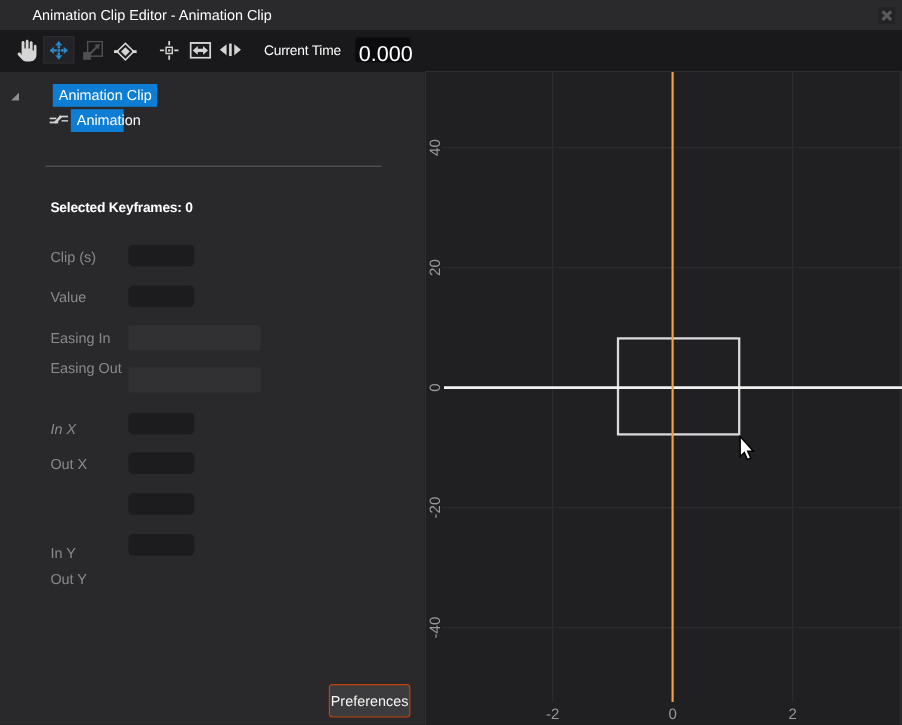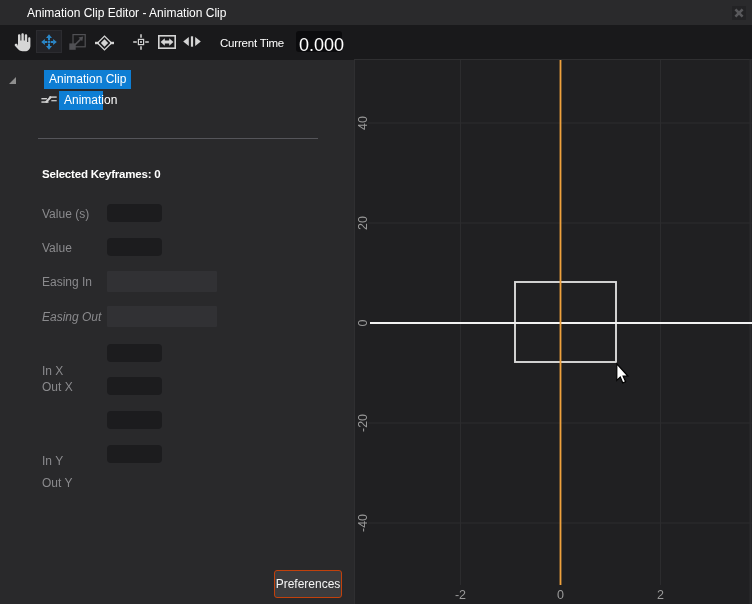--- a/index.html
+++ b/index.html
@@ -113,29 +113,29 @@
     <rect x="1.4" y="6.3" width="7.1" height="1.5"></rect>
     <rect x="9.4" y="1.4" width="7.3" height="1.4"></rect>
     <rect x="11.3" y="5.1" width="5.4" height="1.2"></rect>
   </g>
   <line x1="5.8" y1="7.4" x2="11" y2="1.7" stroke="#d2d2d2" stroke-width="2.1"></line>
 </svg>
 <div class="abs bluebox" id="row2">Animation</div>
 <div class="abs" id="sep"></div>
 <div class="abs" id="selkf">Selected Keyframes: 0</div>
 
-<div class="abs flabel" style="top:207px;">Value (s)</div>
+<div class="abs flabel" style="top:207px;">Clip (s)</div>
 <div class="abs inbox" style="top:204px;"></div>
 <div class="abs flabel" style="top:241px;text-align:right;">Value</div>
 <div class="abs inbox" style="top:238px;"></div>
 <div class="abs flabel" style="top:275px;">Easing In</div>
 <div class="abs combo" style="top:271px;"></div>
-<div class="abs flabel" style="top:310px;font-style:italic;">Easing Out</div>
+<div class="abs flabel" style="top:300px;">Easing Out</div>
 <div class="abs combo" style="top:306px;"></div>
-<div class="abs flabel" style="top:364px;">In X</div>
+<div class="abs flabel" style="top:351px;font-style:italic;">In X</div>
 <div class="abs inbox" style="top:344px;"></div>
 <div class="abs flabel" style="top:380px;">Out X</div>
 <div class="abs inbox" style="top:377px;"></div>
 <div class="abs flabel" style="top:414px;margin-top:40px;">In Y</div>
 <div class="abs inbox" style="top:411px;"></div>
 <div class="abs flabel" style="top:476px;">Out Y</div>
 <div class="abs inbox" style="top:445px;"></div>
 <div class="abs" id="prefs">Preferences</div>
 
 <svg class="abs" style="left:354px; top:59px;" width="398" height="545" viewBox="0 0 398 545">

